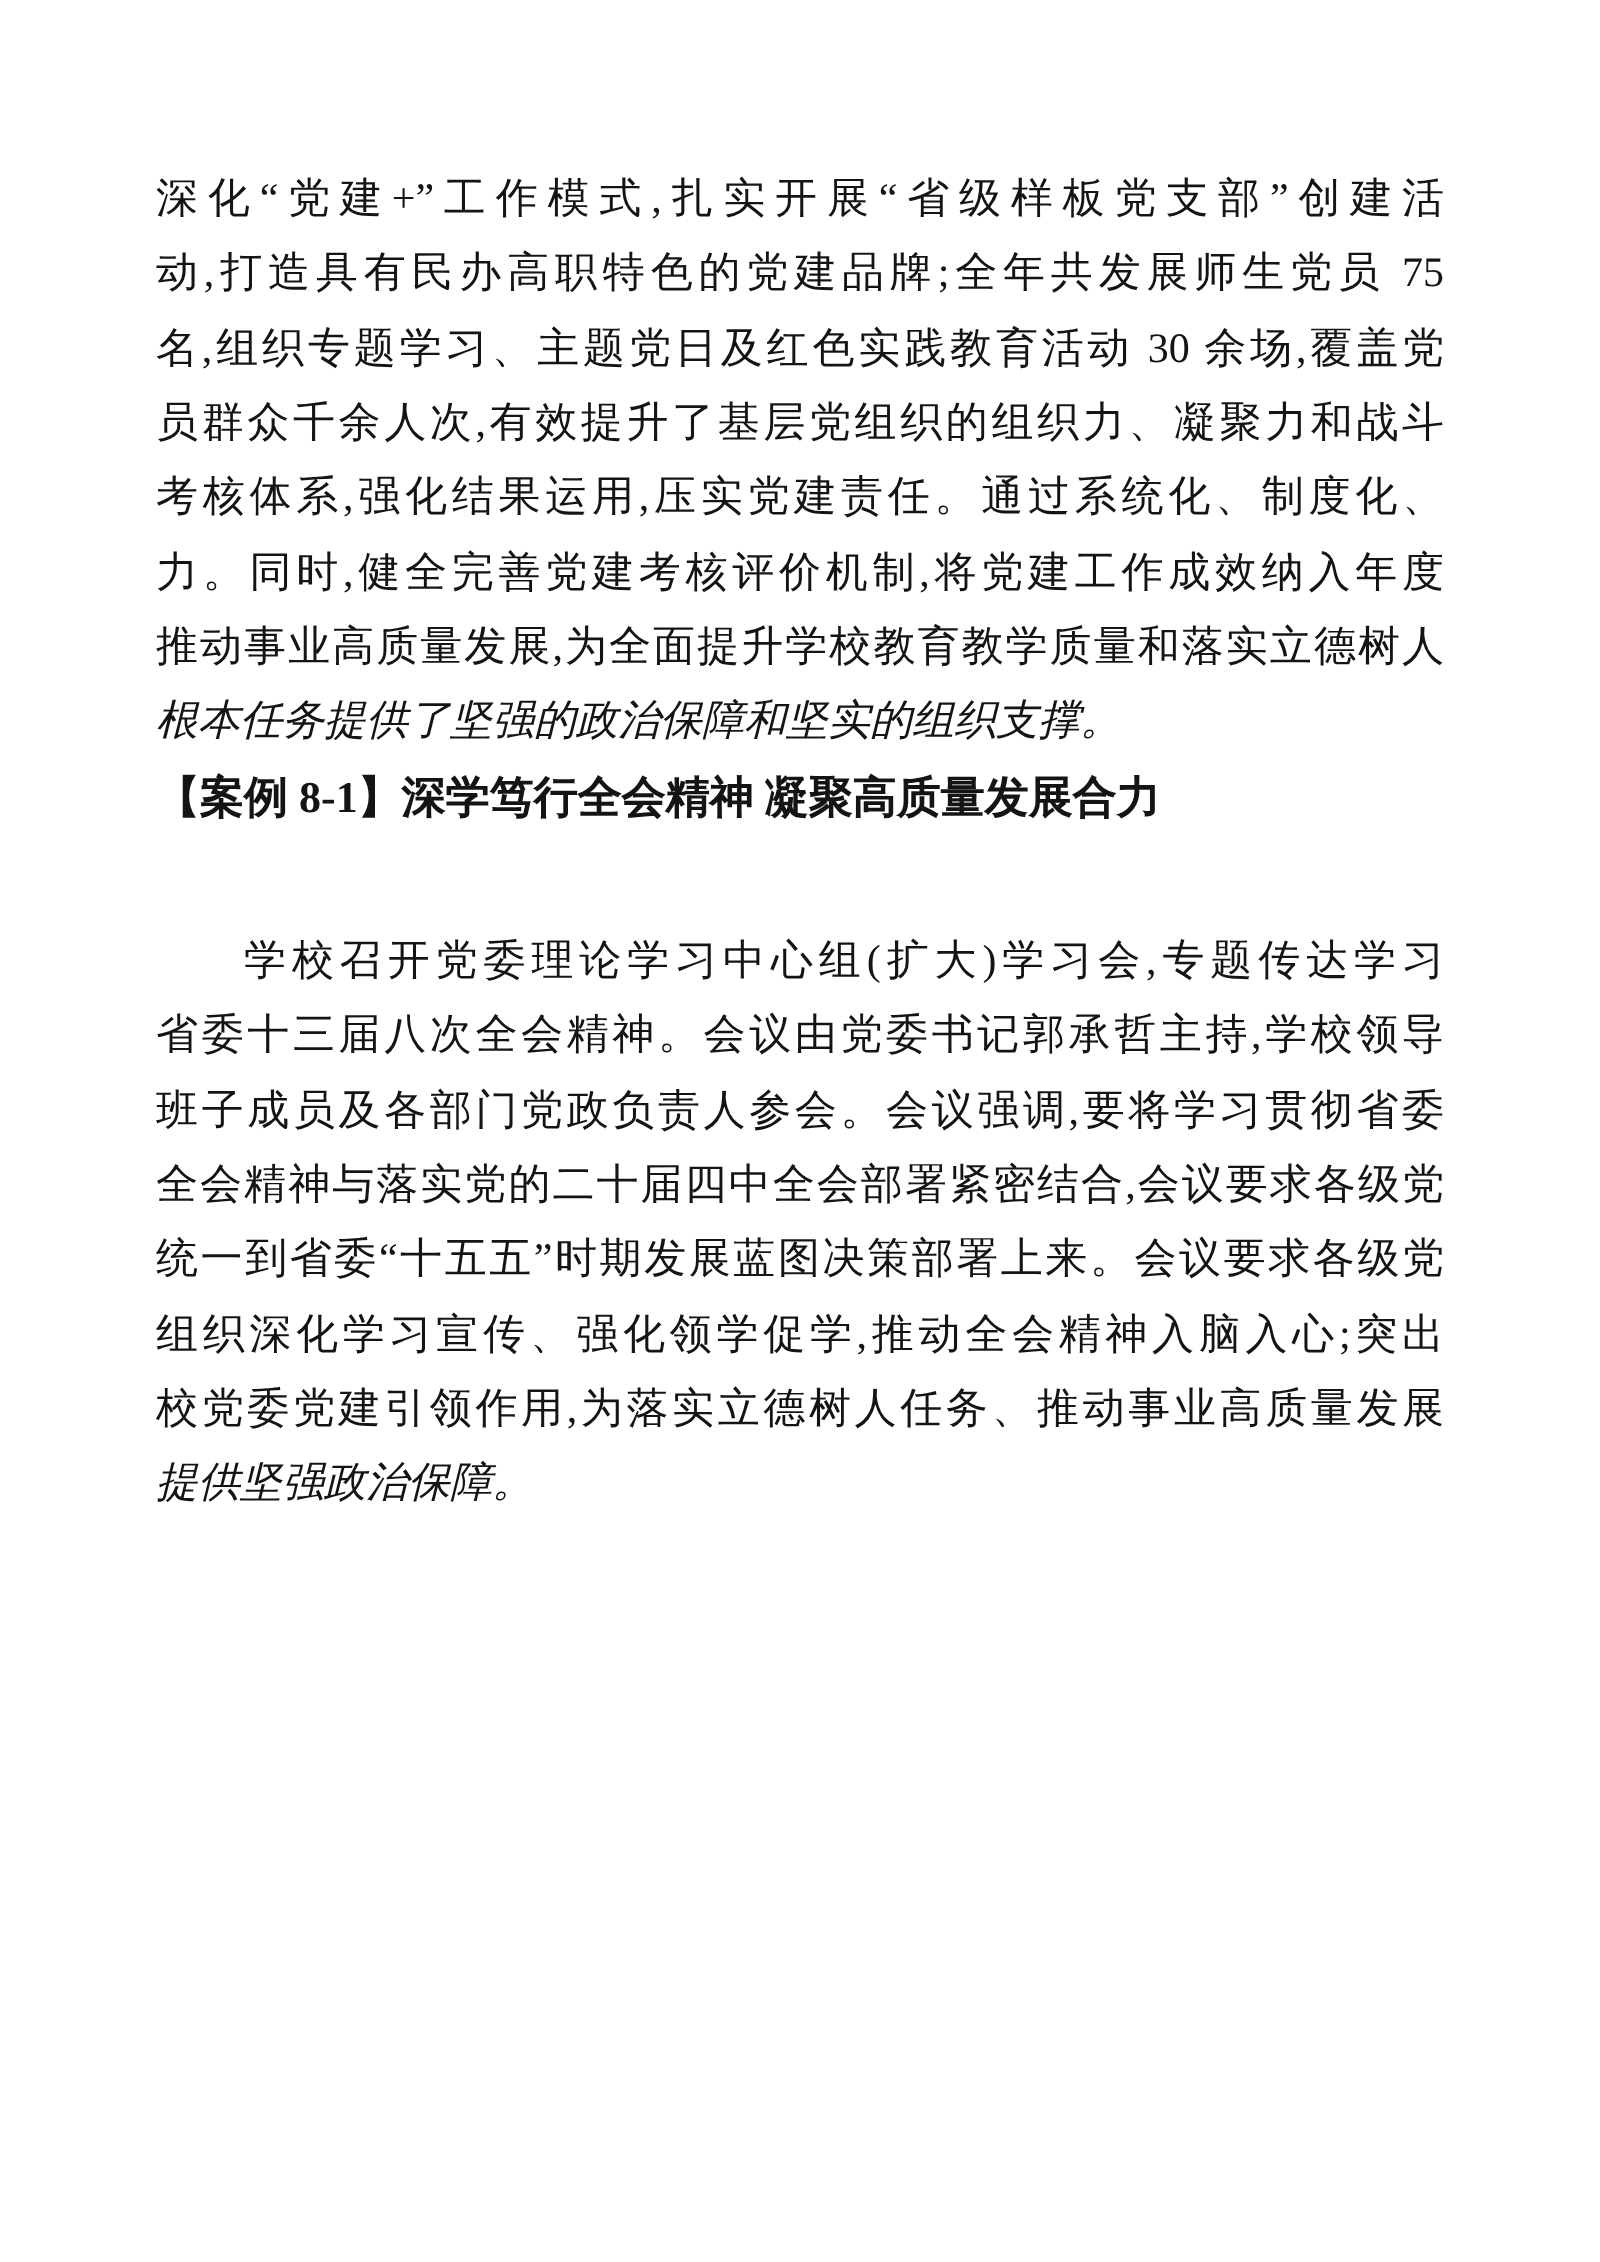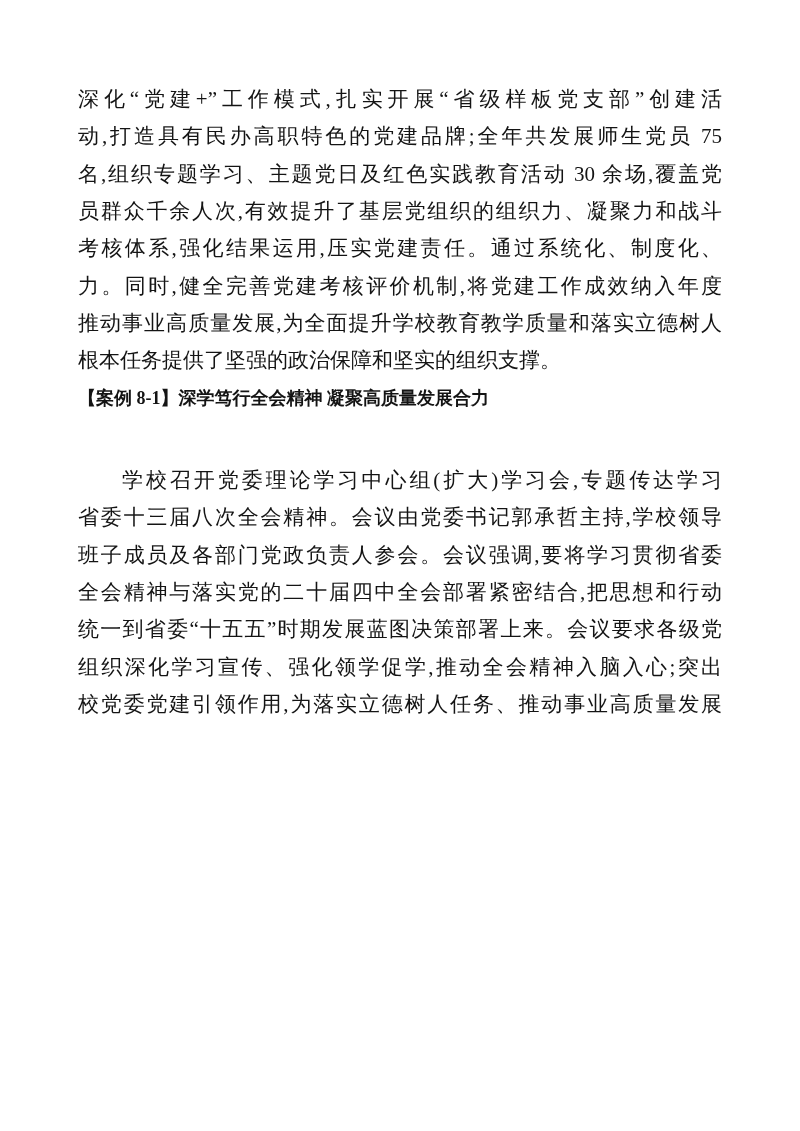--- a/index.html
+++ b/index.html
@@ -25,25 +25,26 @@
   .line {
     height: 37.33px;
     overflow: hidden;
     text-align: justify;
     text-align-last: justify;
     white-space: normal;
   }
   .line.last {
     text-align: left;
     text-align-last: left;
+    font-style: italic;
   }
   .line.indent { text-indent: 44px; margin-top: 45px; }
   .line.heading {
     font-weight: bold;
-    font-size: 18px;
+    font-size: 22px;
     text-align: left;
     text-align-last: left;
   }
   .footer {
     position: absolute;
     top: 1058px;
     left: 0;
     width: 100%;
     text-align: center;
     font-size: 19px;
@@ -64,20 +65,21 @@
         <div class="line">考核体系,强化结果运用,压实党建责任。通过系统化、制度化、</div>
         <div class="line">力。同时,健全完善党建考核评价机制,将党建工作成效纳入年度</div>
         <div class="line">推动事业高质量发展,为全面提升学校教育教学质量和落实立德树人</div>
         <div class="line last">根本任务提供了坚强的政治保障和坚实的组织支撑。</div>
       </div>
     <div class="line heading">【案例 8-1】深学笃行全会精神 凝聚高质量发展合力</div>
     <div class="paragraph">
         <div class="line indent">学校召开党委理论学习中心组(扩大)学习会,专题传达学习</div>
         <div class="line">省委十三届八次全会精神。会议由党委书记郭承哲主持,学校领导</div>
         <div class="line">班子成员及各部门党政负责人参会。会议强调,要将学习贯彻省委</div>
-        <div class="line">全会精神与落实党的二十届四中全会部署紧密结合,把思想和行动</div>
+        <div class="line">全会精神与落实党的二十届四中全会部署紧密结合,会议要求各级党</div>
         <div class="line">统一到省委“十五五”时期发展蓝图决策部署上来。会议要求各级党</div>
         <div class="line">组织深化学习宣传、强化领学促学,推动全会精神入脑入心;突出</div>
         <div class="line">校党委党建引领作用,为落实立德树人任务、推动事业高质量发展</div>
+        <div class="line last">提供坚强政治保障。</div>
       </div>
   </div>
   <div class="footer">67</div>
 </div>
 
 </body></html>

